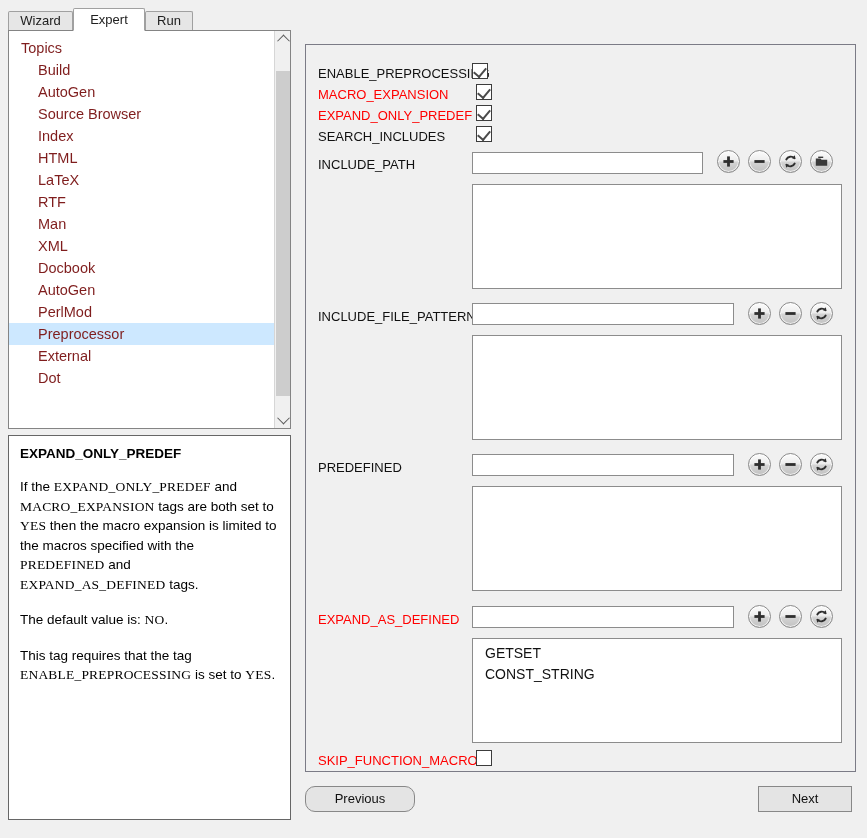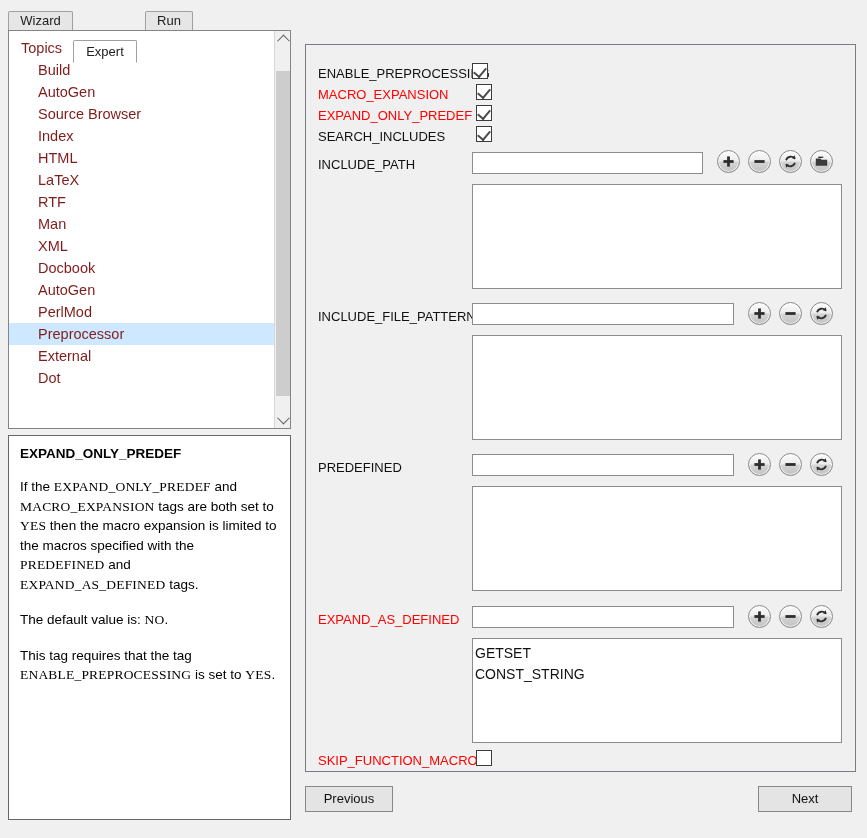--- a/index.html
+++ b/index.html
@@ -34,21 +34,21 @@
   }
   .tab.active {
     background: #ffffff;
     top: 8px;
     height: 23px;
     line-height: 21px;
     border-bottom: 1px solid #ffffff;
     z-index: 3;
   }
   #tab-wizard { left: 8px;  width: 65px; }
-  #tab-expert { left: 73px; width: 64px; margin-top: 32px; }
+  #tab-expert { left: 73px; width: 72px; }
   #tab-run    { left: 145px; width: 48px; }
 
   
   .topics-panel {
     position: absolute; left: 8px; top: 30px;
     width: 283px; height: 399px;
     box-sizing: border-box;
     background: #ffffff;
     border: 1px solid #848484;
     overflow: hidden;
@@ -174,21 +174,21 @@
     outline: none;
     font-family: "Liberation Sans", sans-serif;
   }
 
   .tlist {
     position: absolute;
     box-sizing: border-box;
     background: #ffffff;
     border: 1px solid #8c8c8c;
     overflow: hidden;
-    padding: 4px 2px;
+    padding: 4px 12px;
   }
   .tlist .li {
     font-size: 14px;
     color: #111111;
     line-height: 21px;
     white-space: nowrap;
   }
 
   .rbtn {
     position: absolute;
@@ -208,21 +208,21 @@
     height: 26px;
     box-sizing: border-box;
     background: #e4e4e4;
     border: 1px solid #888888;
     font-size: 13px;
     color: #101010;
     text-align: center;
     line-height: 24px;
     cursor: default;
   }
-  #btn-previous { left: 305px; top: 786px; width: 88px; }
+  #btn-previous { left: 305px; top: 786px; width: 110px; border-radius: 10px; }
   #btn-next     { left: 758px; top: 786px; width: 94px; }
 </style>
 </head>
 <body>
 
 <div id="root">
 
   <div class="tabstrip">
     <div class="tab" id="tab-wizard">Wizard</div>
     <div class="tab active" id="tab-expert">Expert</div>

